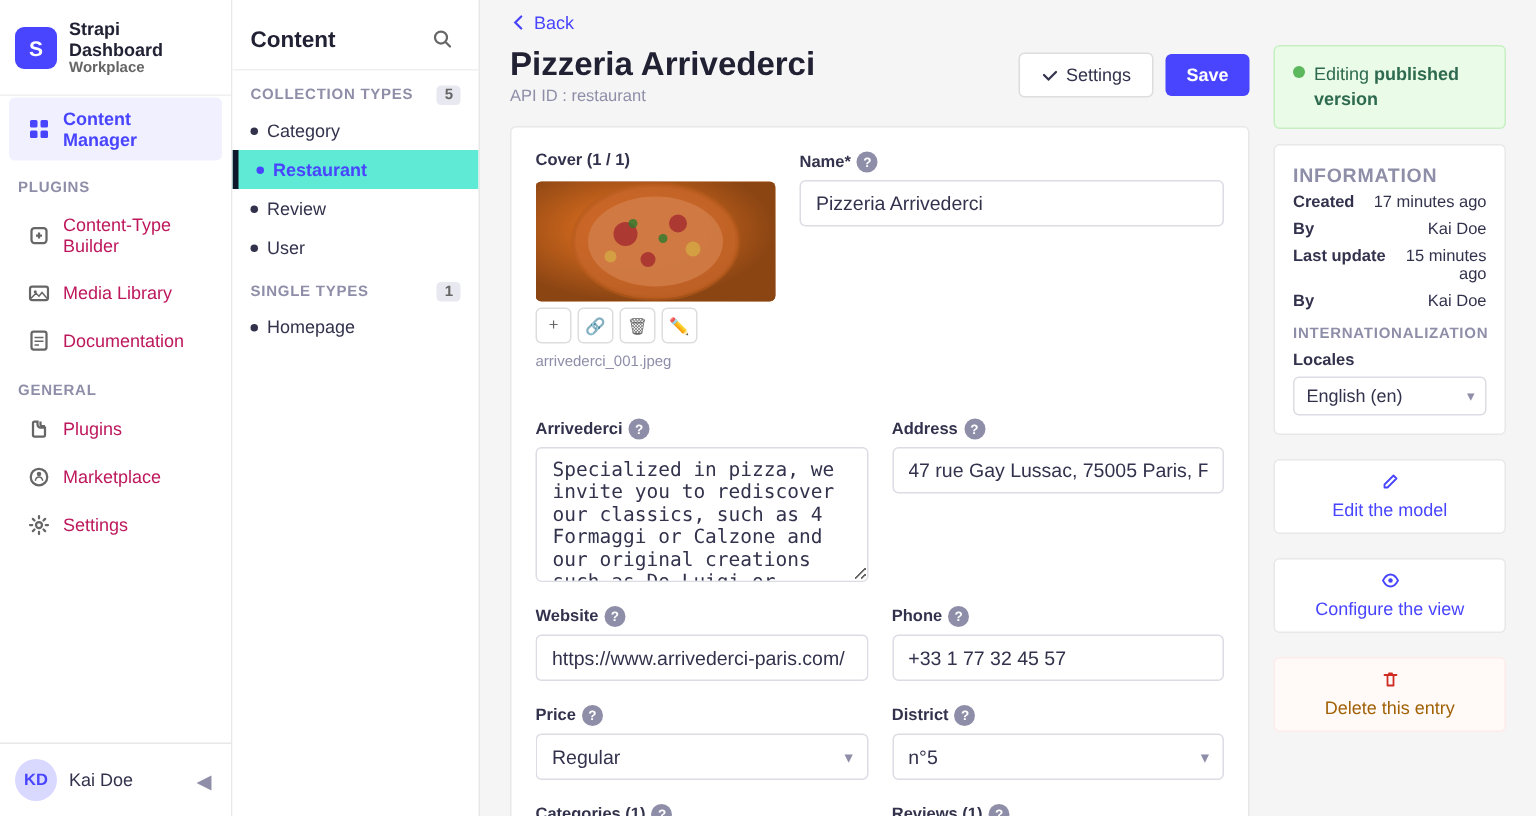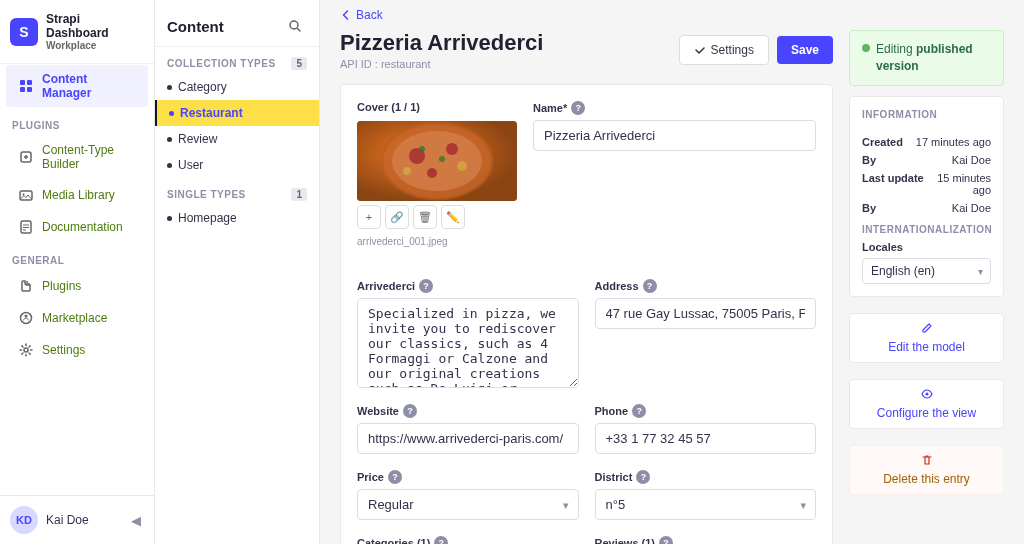--- a/index.html
+++ b/index.html
@@ -6,38 +6,38 @@
     body { font-family: -apple-system, BlinkMacSystemFont, 'Segoe UI', sans-serif; font-size: 13px; background: #f5f5f5; display: flex; height: 544px; overflow: hidden; }
 
     
     .sidebar { width: 155px; background: #fff; border-right: 1px solid #e8e8e8; display: flex; flex-direction: column; height: 100%; }
     .sidebar-brand { padding: 12px 10px; display: flex; align-items: center; gap: 8px; border-bottom: 1px solid #f0f0f0; }
     .sidebar-brand-icon { width: 28px; height: 28px; background: #4945ff; border-radius: 6px; display: flex; align-items: center; justify-content: center; color: white; font-size: 14px; font-weight: bold; flex-shrink: 0; }
     .sidebar-brand-text { display: flex; flex-direction: column; }
     .sidebar-brand-name { font-weight: 700; font-size: 12px; color: #212134; }
     .sidebar-brand-sub { font-size: 10px; color: #666; font-weight: bold; }
     .sidebar-section-label { font-size: 10px; font-weight: 600; color: #8e8ea9; text-transform: uppercase; letter-spacing: 0.5px; padding: 12px 12px 4px; }
-    .sidebar-item { display: flex; align-items: center; gap: 8px; padding: 7px 12px; cursor: pointer; color: #4d7c0f; font-size: 12px; border-radius: 4px; margin: 1px 6px; }
+    .sidebar-item { display: flex; align-items: center; gap: 8px; padding: 7px 12px; cursor: pointer; color: #be185d; font-size: 12px; border-radius: 4px; margin: 1px 6px; }
     .sidebar-item.active { background: #f0f0ff; color: #4945ff; font-weight: 600; }
     .sidebar-item-icon { width: 16px; height: 16px; display: flex; align-items: center; justify-content: center; flex-shrink: 0; }
     .sidebar-footer { margin-top: auto; border-top: 1px solid #e8e8e8; padding: 10px; display: flex; align-items: center; gap: 8px; }
     .avatar { width: 28px; height: 28px; background: #d9d8ff; border-radius: 50%; display: flex; align-items: center; justify-content: center; font-size: 11px; font-weight: 700; color: #4945ff; flex-shrink: 0; }
     .sidebar-footer-name { font-size: 12px; font-weight: 500; color: #32324d; flex: 1; }
     .sidebar-collapse-btn { width: 16px; height: 16px; display: flex; align-items: center; justify-content: center; color: #8e8ea9; cursor: pointer; }
 
     
     .content-panel { width: 165px; background: #fff; border-right: 1px solid #e8e8e8; height: 100%; overflow-y: auto; }
     .content-header { display: flex; align-items: center; justify-content: space-between; padding: 14px 12px 8px; border-bottom: 1px solid #f0f0f0; }
     .content-header-title { font-size: 15px; font-weight: 600; color: #212134; }
     .content-search-btn { width: 24px; height: 24px; display: flex; align-items: center; justify-content: center; border: none; background: none; cursor: pointer; color: #666; border-radius: 4px; }
     .section-header { display: flex; align-items: center; justify-content: space-between; padding: 10px 12px 4px; }
     .section-title { font-size: 10px; font-weight: 600; color: #8e8ea9; text-transform: uppercase; letter-spacing: 0.5px; }
     .section-badge { background: #e8e8f0; color: #666; font-size: 10px; font-weight: 600; border-radius: 3px; padding: 1px 5px; }
     .nav-item { display: flex; align-items: center; gap: 6px; padding: 6px 12px; cursor: pointer; color: #32324d; font-size: 12px; }
-    .nav-item.active { color: #4945ff; font-weight: 600; border-left: 2px solid #0f172a; background: #fde047; }
+    .nav-item.active { color: #4945ff; font-weight: 600; border-left: 4px solid #0f172a; background: #5eead4; }
     .nav-item .dot { width: 5px; height: 5px; border-radius: 50%; background: currentColor; flex-shrink: 0; }
 
     
     .main-area { flex: 1; display: flex; flex-direction: column; height: 100%; overflow: hidden; background: #f5f5f5; }
     .main-topbar { padding: 8px 20px; display: flex; align-items: center; }
     .back-link { display: flex; align-items: center; gap: 4px; color: #4945ff; font-size: 12px; cursor: pointer; text-decoration: none; }
     .main-content { flex: 1; overflow-y: auto; display: flex; gap: 16px; padding: 0 20px 20px; }
     .main-form { flex: 1; display: flex; flex-direction: column; gap: 0; }
     .page-title-row { display: flex; align-items: center; justify-content: space-between; padding-bottom: 14px; }
     .page-title { font-size: 22px; font-weight: 700; color: #212134; }
@@ -66,21 +66,21 @@
     .cover-action-btn { width: 24px; height: 24px; background: #fff; border: 1px solid #ddd; border-radius: 4px; display: flex; align-items: center; justify-content: center; cursor: pointer; color: #666; font-size: 11px; }
     .cover-filename { font-size: 10px; color: #8e8ea9; margin-top: 7px; }
 
     
     .right-sidebar { width: 155px; flex-shrink: 0; display: flex; flex-direction: column; gap: 10px; }
     .editing-badge { background: #eafbe7; border: 1px solid #c6f0c2; border-radius: 4px; padding: 10px 12px; display: flex; align-items: flex-start; gap: 6px; }
     .editing-dot { width: 8px; height: 8px; background: #5cb85c; border-radius: 50%; margin-top: 3px; flex-shrink: 0; }
     .editing-text { font-size: 12px; color: #2d6a4f; line-height: 1.4; }
     .editing-text strong { font-weight: 700; }
     .info-card { background: #fff; border: 1px solid #e8e8e8; border-radius: 4px; padding: 12px; }
-    .info-card-title { font-size: 10px; font-weight: 700; color: #8e8ea9; text-transform: uppercase; letter-spacing: 0.5px; margin-bottom: 16px; }
+    .info-card-title { font-size: 13px; font-weight: 700; color: #8e8ea9; text-transform: uppercase; letter-spacing: 0.5px; margin-bottom: 5px; }
     .info-row { display: flex; justify-content: space-between; margin-bottom: 6px; gap: 4px; }
     .info-key { font-size: 11px; font-weight: 600; color: #32324d; white-space: nowrap; }
     .info-val { font-size: 11px; color: #32324d; text-align: right; }
     .info-section-title { font-size: 10px; font-weight: 700; color: #8e8ea9; text-transform: uppercase; letter-spacing: 0.5px; margin: 10px 0 6px; }
     .locale-select-wrapper { position: relative; }
     .locale-select { width: 100%; border: 1px solid #dcdce4; border-radius: 4px; padding: 5px 26px 5px 8px; font-size: 12px; color: #32324d; background: #fff; appearance: none; cursor: pointer; }
     .locale-select-wrapper::after { content: '▾'; position: absolute; right: 8px; top: 50%; transform: translateY(-50%); color: #8e8ea9; pointer-events: none; font-size: 10px; }
     .action-link { display: flex; align-items: center; gap: 6px; padding: 8px 10px; border: 1px solid #e8e8e8; border-radius: 4px; cursor: pointer; color: #4945ff; font-size: 12px; font-weight: 500; background: #fff; margin-top: 6px; flex-direction: column; }
     .action-link.danger { color: #a16207; border-color: #fcecea; background: #fff9f8; }
 

